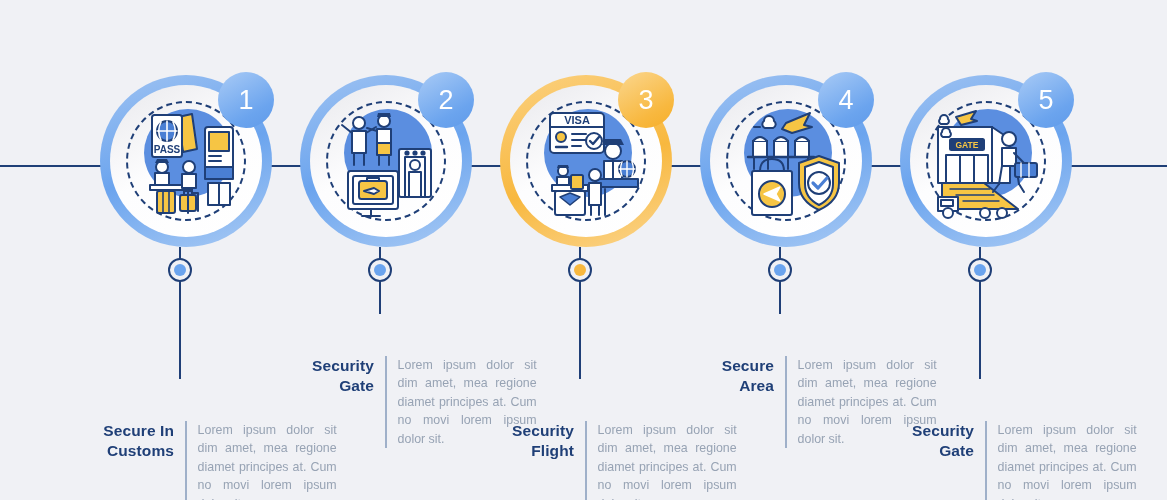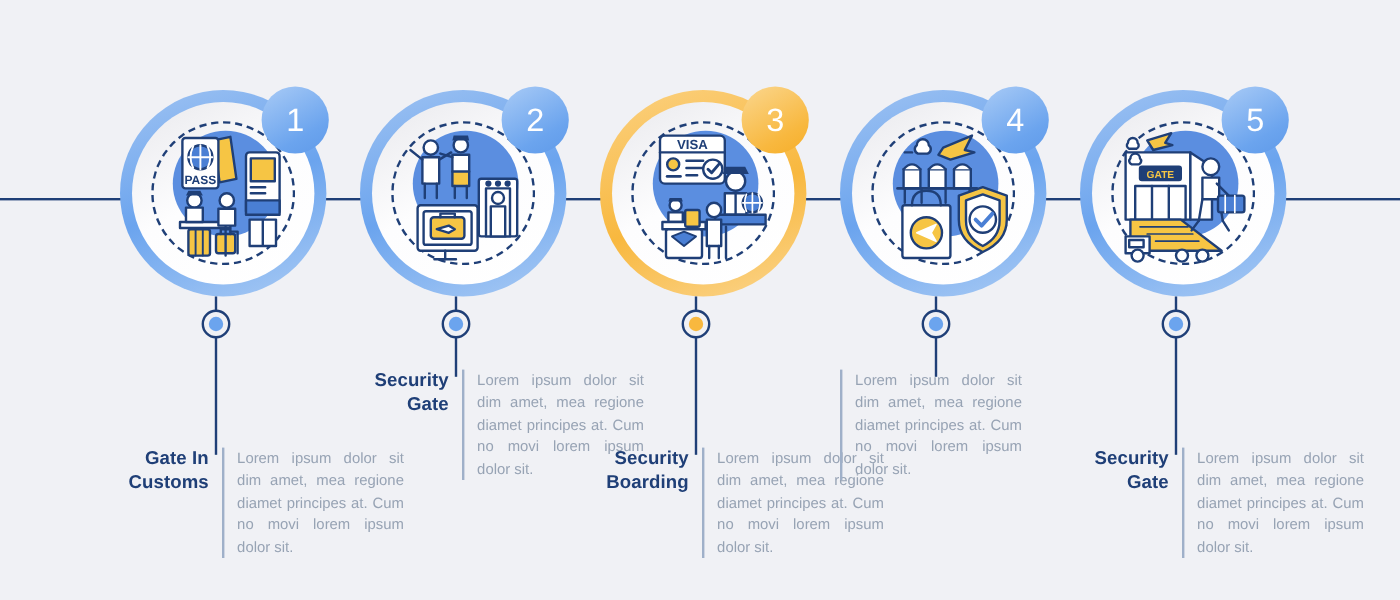--- a/index.html
+++ b/index.html
@@ -141,20 +141,21 @@
     background: linear-gradient(150deg, #fbd78f 0%, #f8b83f 70%, #f6ae29 100%);
   }
 
   
   .caption {
     position: absolute;
     left: 0;
     width: 260px;
     display: flex;
     align-items: flex-start;
+    margin-top: 48px;
   }
   .cap-title {
     width: 85px;
     text-align: right;
     padding-right: 11px;
     color: #1f3f77;
     font-size: 15.5px;
     font-weight: bold;
     line-height: 1.32;
     letter-spacing: 0.1px;
@@ -216,21 +217,21 @@
       <path d="M62 88 v24" stroke="#1f3f77" stroke-width="2"></path>
     </g>
   </svg></div>
       </div>
     </div>
 
     <div class="badge">1</div>
 
     <div class="caption" style="top:373px;">
       <div class="cap-title">
-        <div>Gate In</div>
+        <div>Secure In</div>
         <div>Customs</div>
       </div>
       <div class="cap-divider"></div>
       <div class="cap-body">Lorem ipsum dolor sit dim amet, mea regione diamet principes at. Cum no movi lorem ipsum dolor sit.</div>
     </div>
   </div>
     <div class="step" style="left: 300px;">
     <div class="stem" style="top:247px;height:67px;"></div>
 
     <div class="node" style="top:258px;--dot:#6ba4ee;"></div>
@@ -322,21 +323,21 @@
     </g>
   </svg></div>
       </div>
     </div>
 
     <div class="badge accent">3</div>
 
     <div class="caption" style="top:373px;">
       <div class="cap-title">
         <div>Security</div>
-        <div>Boarding</div>
+        <div>Flight</div>
       </div>
       <div class="cap-divider"></div>
       <div class="cap-body">Lorem ipsum dolor sit dim amet, mea regione diamet principes at. Cum no movi lorem ipsum dolor sit.</div>
     </div>
   </div>
     <div class="step" style="left: 700px;">
     <div class="stem" style="top:247px;height:67px;"></div>
 
     <div class="node" style="top:258px;--dot:#6ba4ee;"></div>
 
@@ -365,20 +366,24 @@
       <circle cx="93" cy="82" r="11" fill="#ffffff"></circle>
       <path d="M87 82 l5 5 l9 -10" stroke="#4a7fd4" stroke-width="3.2"></path>
     </g>
   </svg></div>
       </div>
     </div>
 
     <div class="badge">4</div>
 
     <div class="caption" style="top:308px;">
+      <div class="cap-title">
+        <div>Secure</div>
+        <div>Area</div>
+      </div>
       <div class="cap-divider"></div>
       <div class="cap-body">Lorem ipsum dolor sit dim amet, mea regione diamet principes at. Cum no movi lorem ipsum dolor sit.</div>
     </div>
   </div>
     <div class="step" style="left: 900px;">
     <div class="stem" style="top:247px;height:132px;"></div>
 
     <div class="node" style="top:258px;--dot:#6ba4ee;"></div>
 
     <div class="ring">

